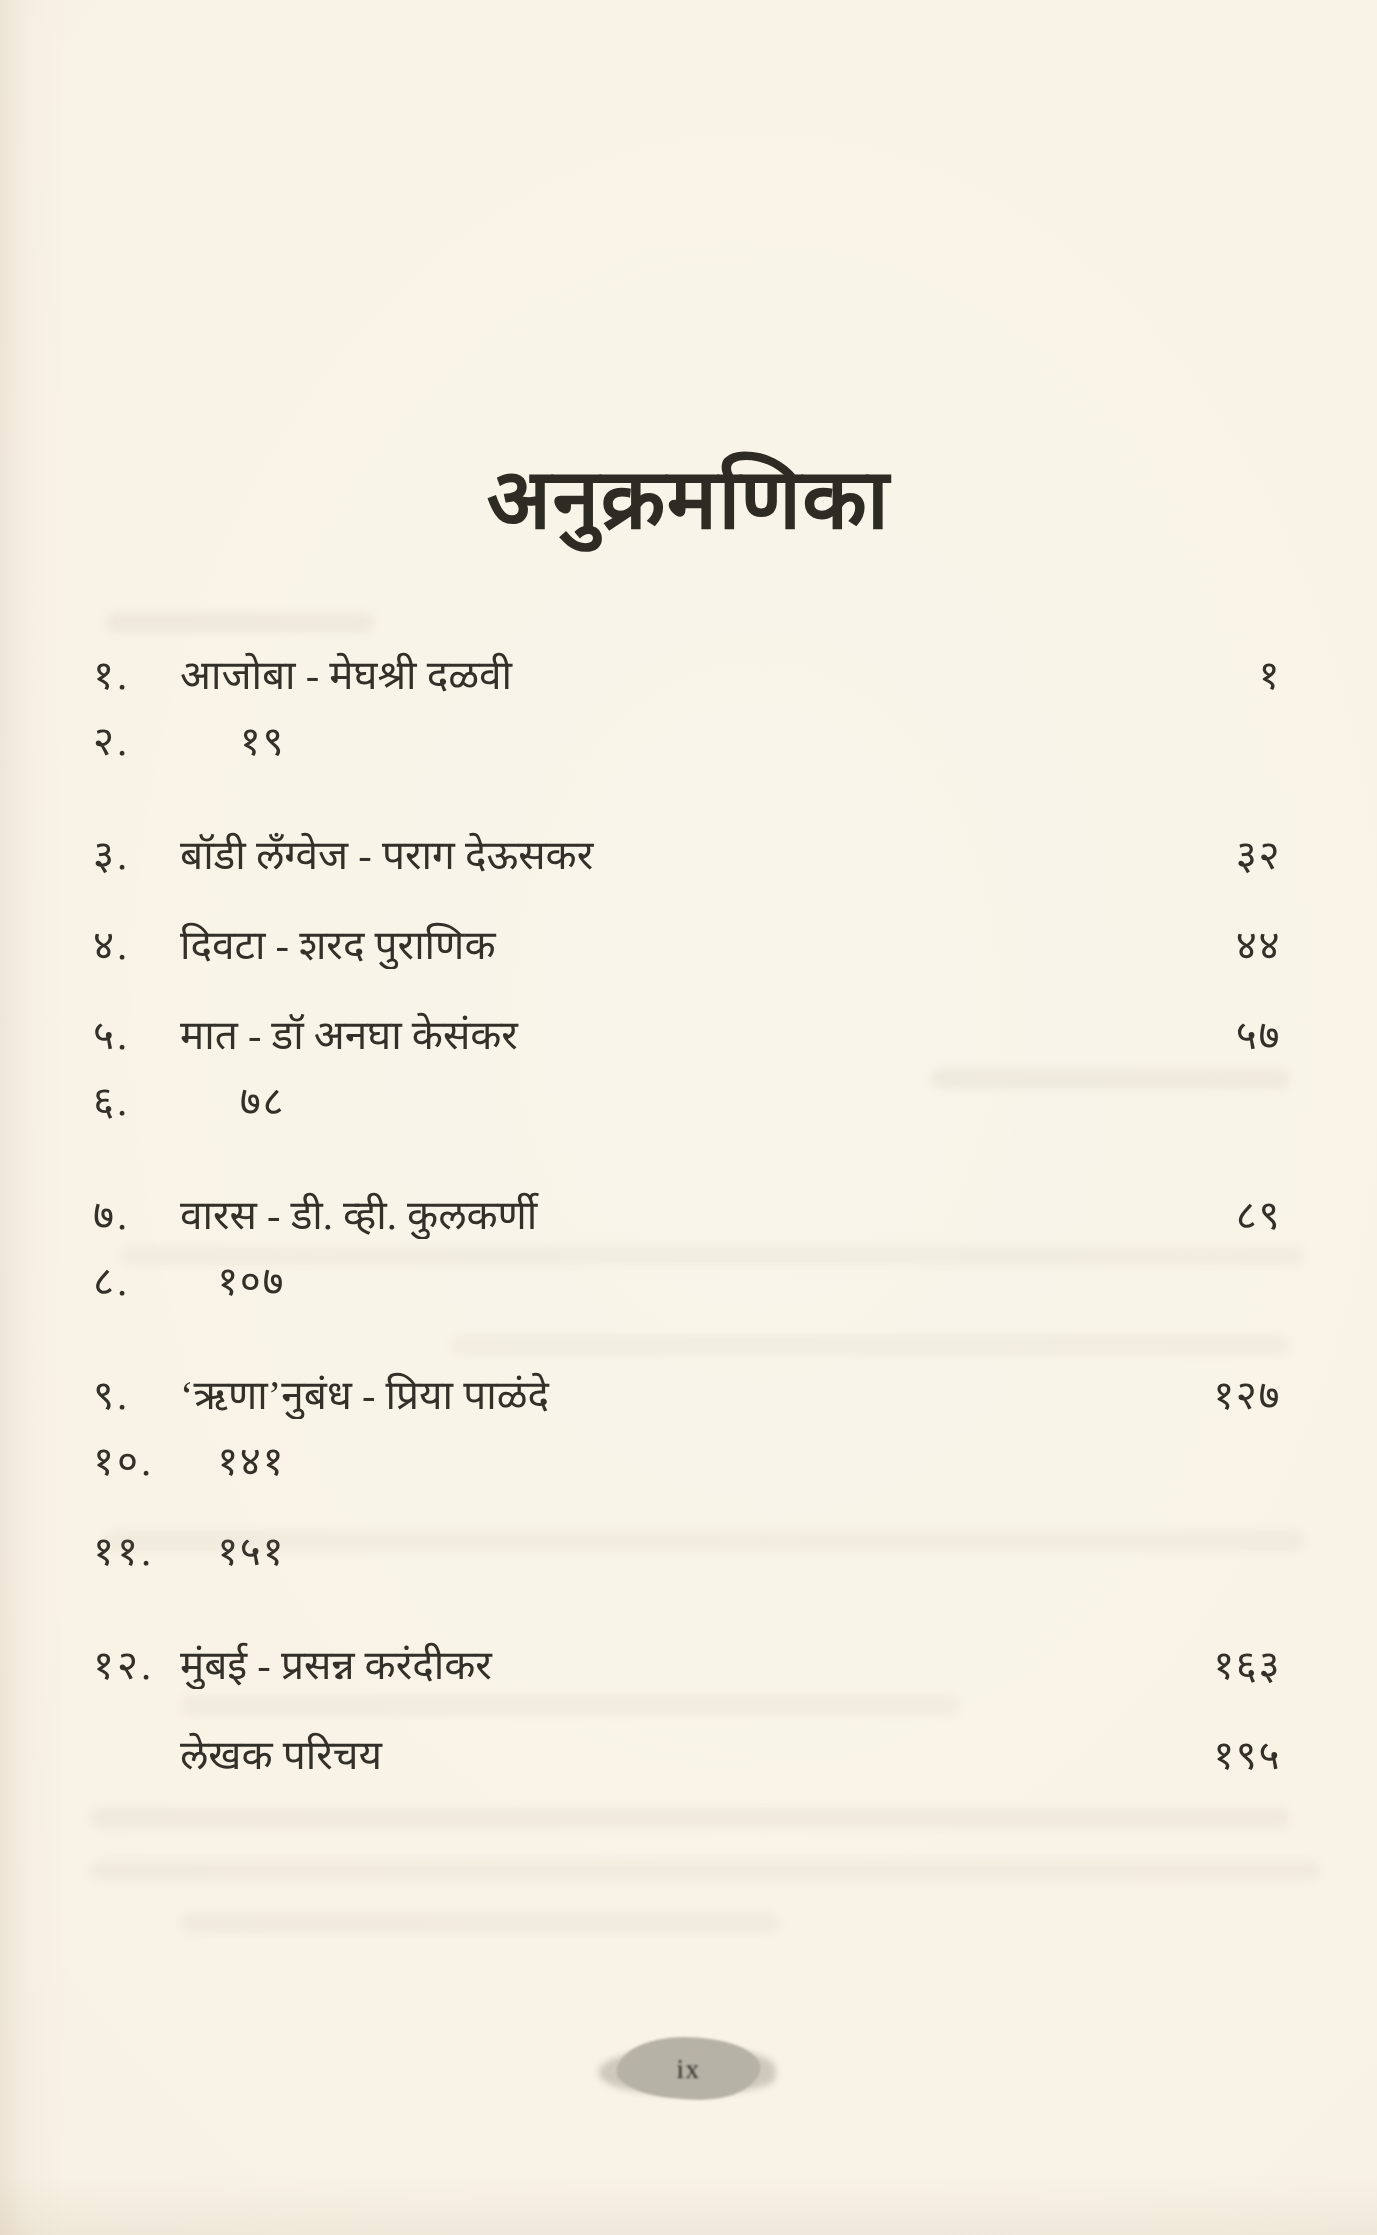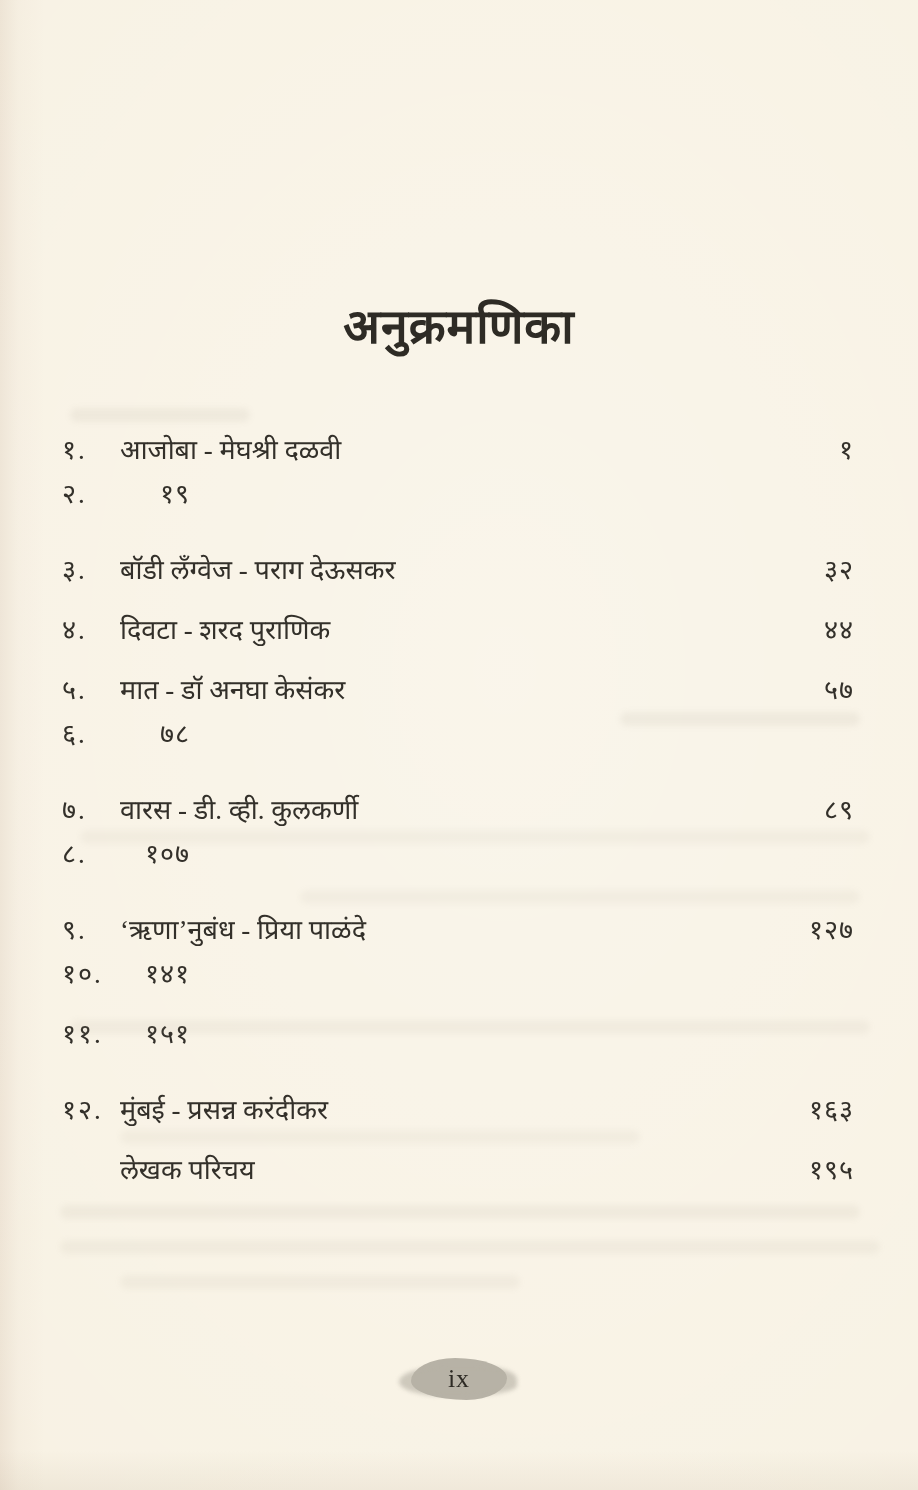--- a/index.html
+++ b/index.html
@@ -22,21 +22,21 @@
     background:
       radial-gradient(ellipse 140% 120% at 55% 45%, rgba(255,255,255,0.25), rgba(0,0,0,0) 60%),
       linear-gradient(to right, rgba(190,160,140,0.18) 0px, rgba(190,160,140,0.05) 18px, rgba(0,0,0,0) 45px),
       linear-gradient(to top, rgba(160,140,110,0.10) 0px, rgba(0,0,0,0) 40px),
       var(--paper);
   }
   .page-title{
     position:absolute;
     top:292px;left:0;right:0;
     text-align:center;
-    font-size:48px;
+    font-size:56px;
     font-weight:700;
     letter-spacing:1px;
     color:#2e2b25;
   }
   .toc-list{
     position:absolute;
     top:418px;
     left:62px;
     right:64px;
     display:flex;
@@ -107,21 +107,21 @@
     position:absolute;
     left:-12px;top:8px;
     width:118px;height:30px;
     background:var(--smudge);
     opacity:0.65;
     border-radius:50% 40% 55% 45% / 60% 50% 40% 55%;
     filter:blur(2px);
   }
   .folio{
     position:relative;
-    font-size:26px;
+    font-size:18px;
     color:#2e2b25;
     letter-spacing:1px;
   }
 </style>
 </head>
 <body>
 
 <div class="page">
 
   <h1 class="page-title">अनुक्रमणिका</h1>

